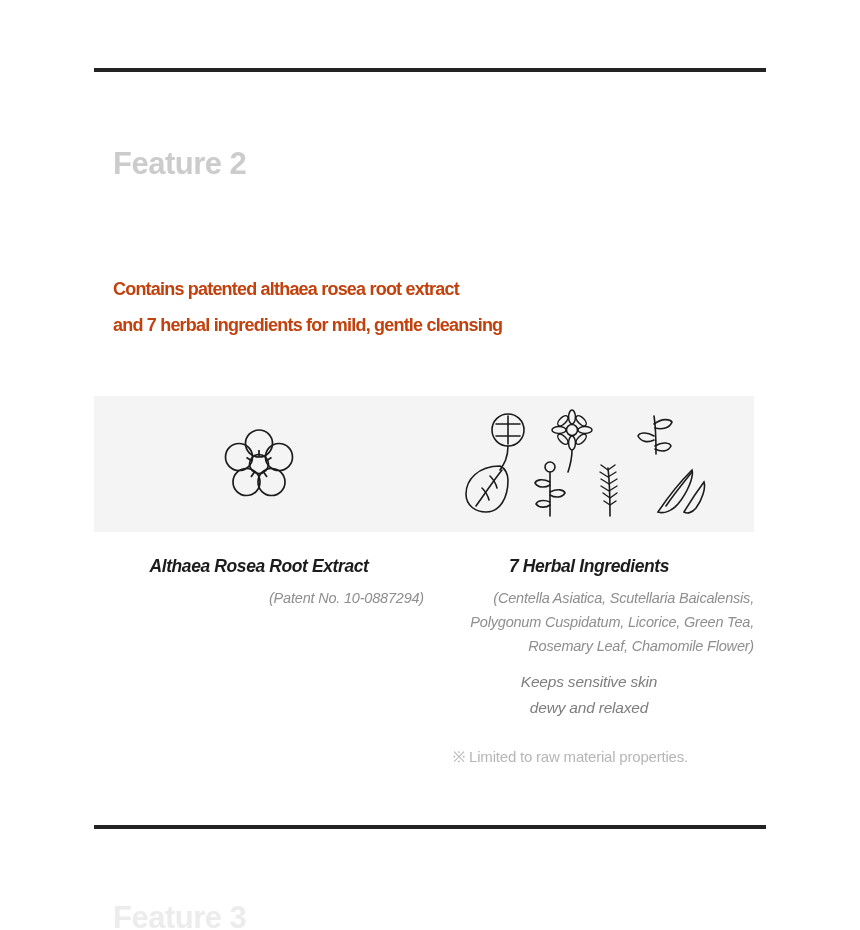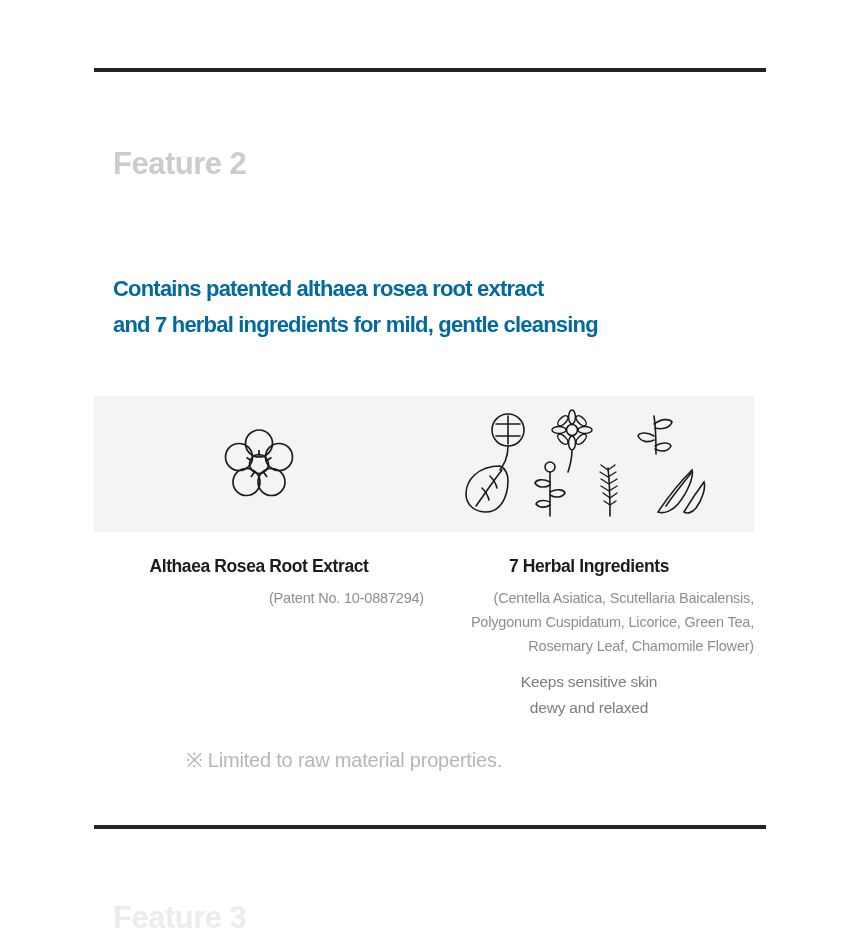--- a/index.html
+++ b/index.html
@@ -46,35 +46,36 @@
     top: 193px;
     font-size: 30px;
     font-weight: bold;
     color: #1c1c1c;
     letter-spacing: -1.2px;
   }
   .lede {
     position: absolute;
     left: 113px;
     top: 271px;
-    font-size: 22px;
-    font-weight: bold;
-    color: #0369a1;
+    font-size: 18px;
+    font-weight: bold;
+    color: #c2410c;
     letter-spacing: -0.8px;
     line-height: 36px;
   }
   .lede div { white-space: nowrap; }
 
   .cards {
     position: absolute;
     left: 94px;
     top: 396px;
     width: 672px;
     display: flex;
     gap: 0;
+    font-style: italic;
   }
   .card {
     width: 330px;
   }
   .card-img {
     height: 136px;
     background: #f4f4f4;
     display: flex;
     align-items: center;
     justify-content: center;
@@ -103,22 +104,22 @@
     line-height: 26px;
     letter-spacing: -0.2px;
   }
   .card-desc.tight { margin-top: 11px; }
 
   .footnote {
     position: absolute;
     left: 0;
     right: 0;
     top: 746px;
-    text-align: center;
-    font-size: 20px;
+    text-align: right;
+    font-size: 15px;
     color: #b6b6b6;
     letter-spacing: -0.2px;
   }
 
   .next-feature {
     position: absolute;
     left: 113px;
     top: 900px;
     font-size: 31px;
     font-weight: bold;

